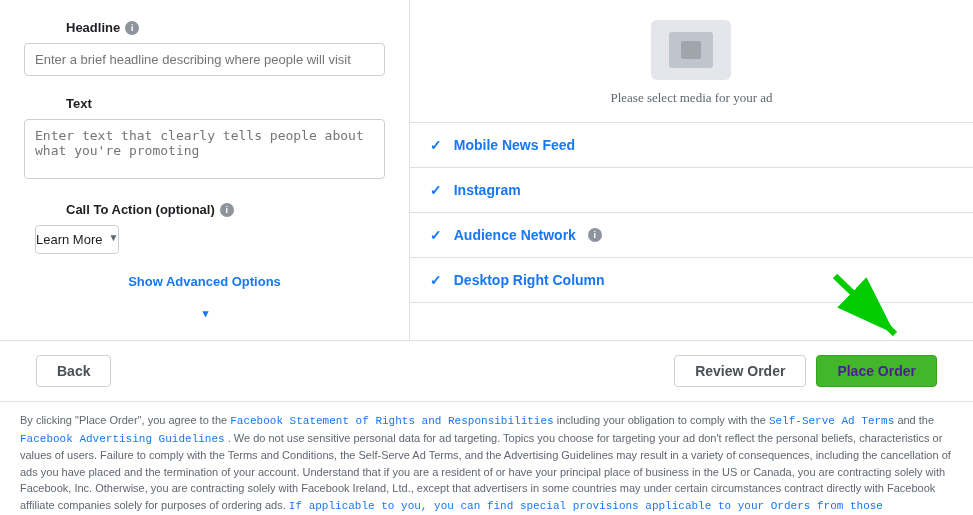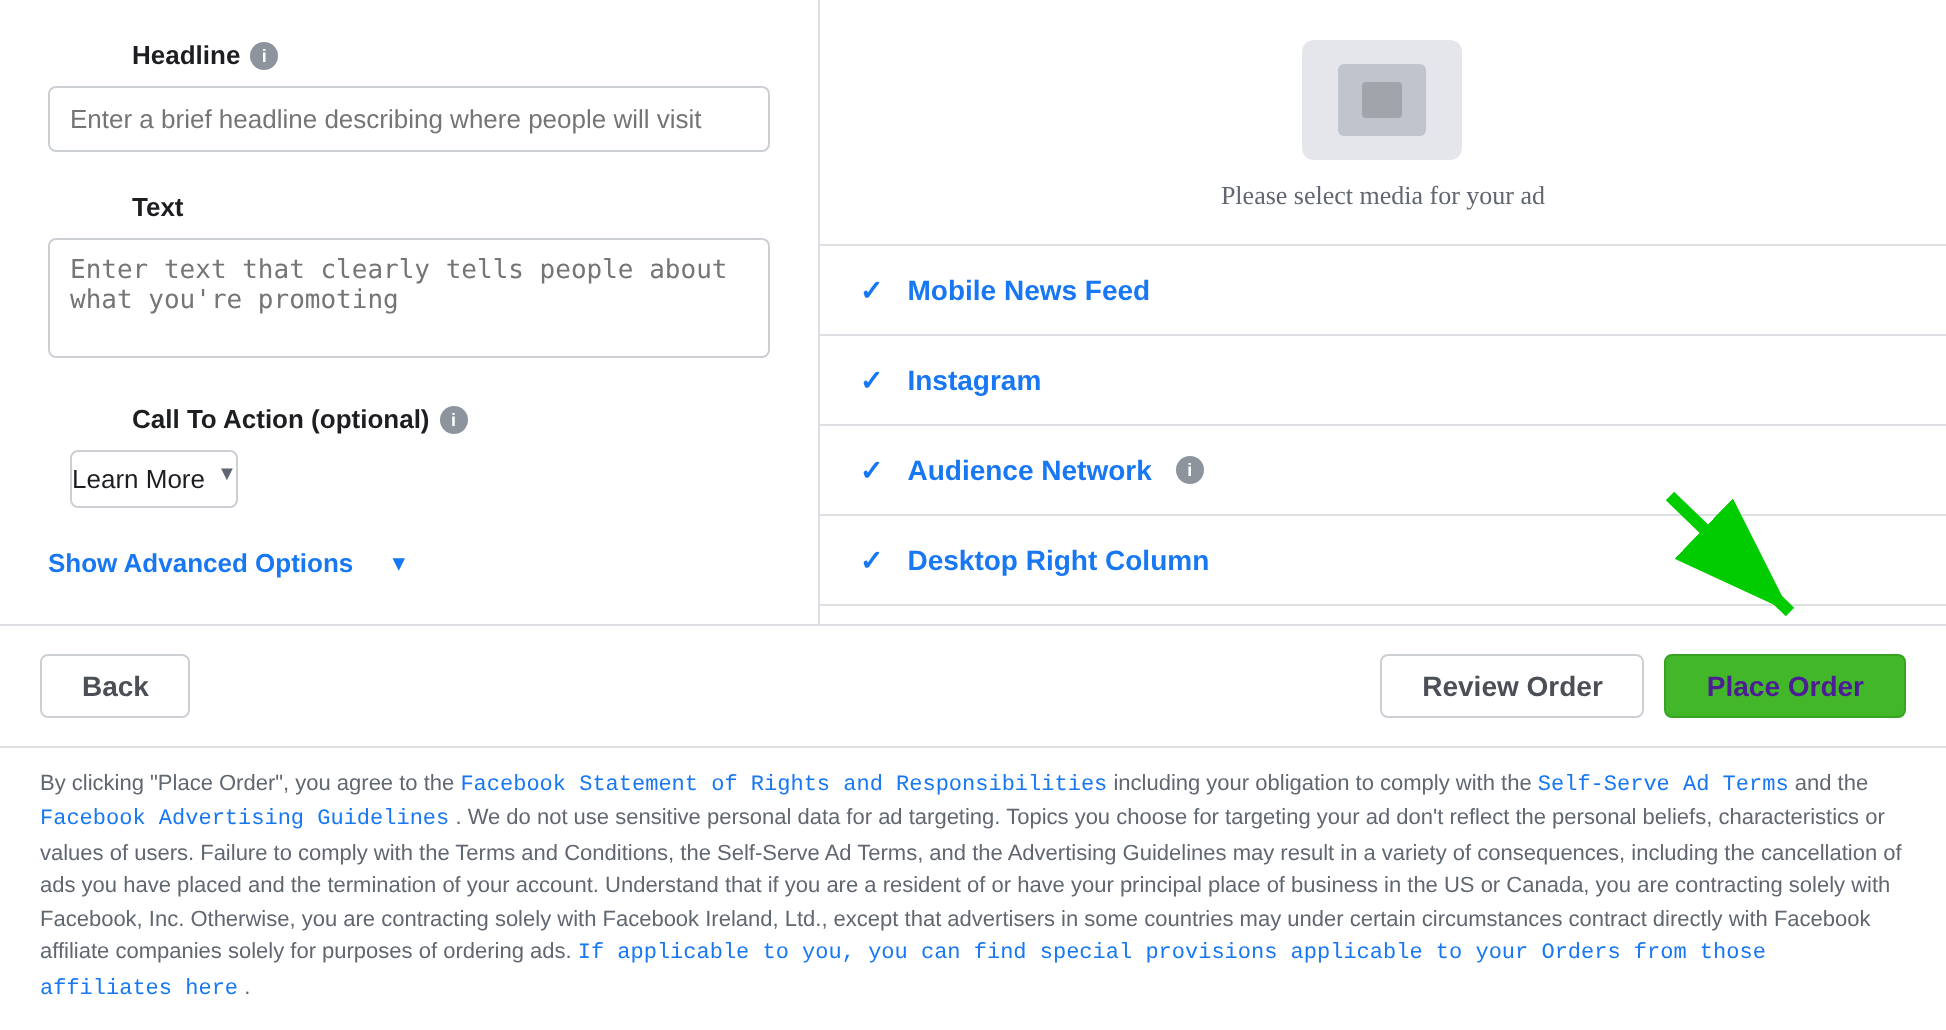--- a/index.html
+++ b/index.html
@@ -99,20 +99,21 @@
 
     .show-advanced-link {
       color: #1877f2;
       font-size: 13px;
       font-weight: 600;
       cursor: pointer;
       display: flex;
       align-items: center;
       gap: 18px;
       text-decoration: none;
+      flex-direction: column;
     }
 
     
     .right-panel {
       flex: 1;
       display: flex;
       flex-direction: column;
       align-items: center;
     }
 
@@ -178,21 +179,21 @@
       color: #1877f2;
       font-size: 14px;
       font-weight: bold;
     }
 
     
     .footer-buttons {
       display: flex;
       justify-content: space-between;
       align-items: center;
-      padding: 14px 20px;
+      padding: 14px 36px;
       background: #fff;
       border-bottom: 1px solid #dddfe2;
     }
 
     .btn-back {
       padding: 7px 20px;
       background: #fff;
       border: 1px solid #ccd0d5;
       border-radius: 4px;
       font-size: 14px;

